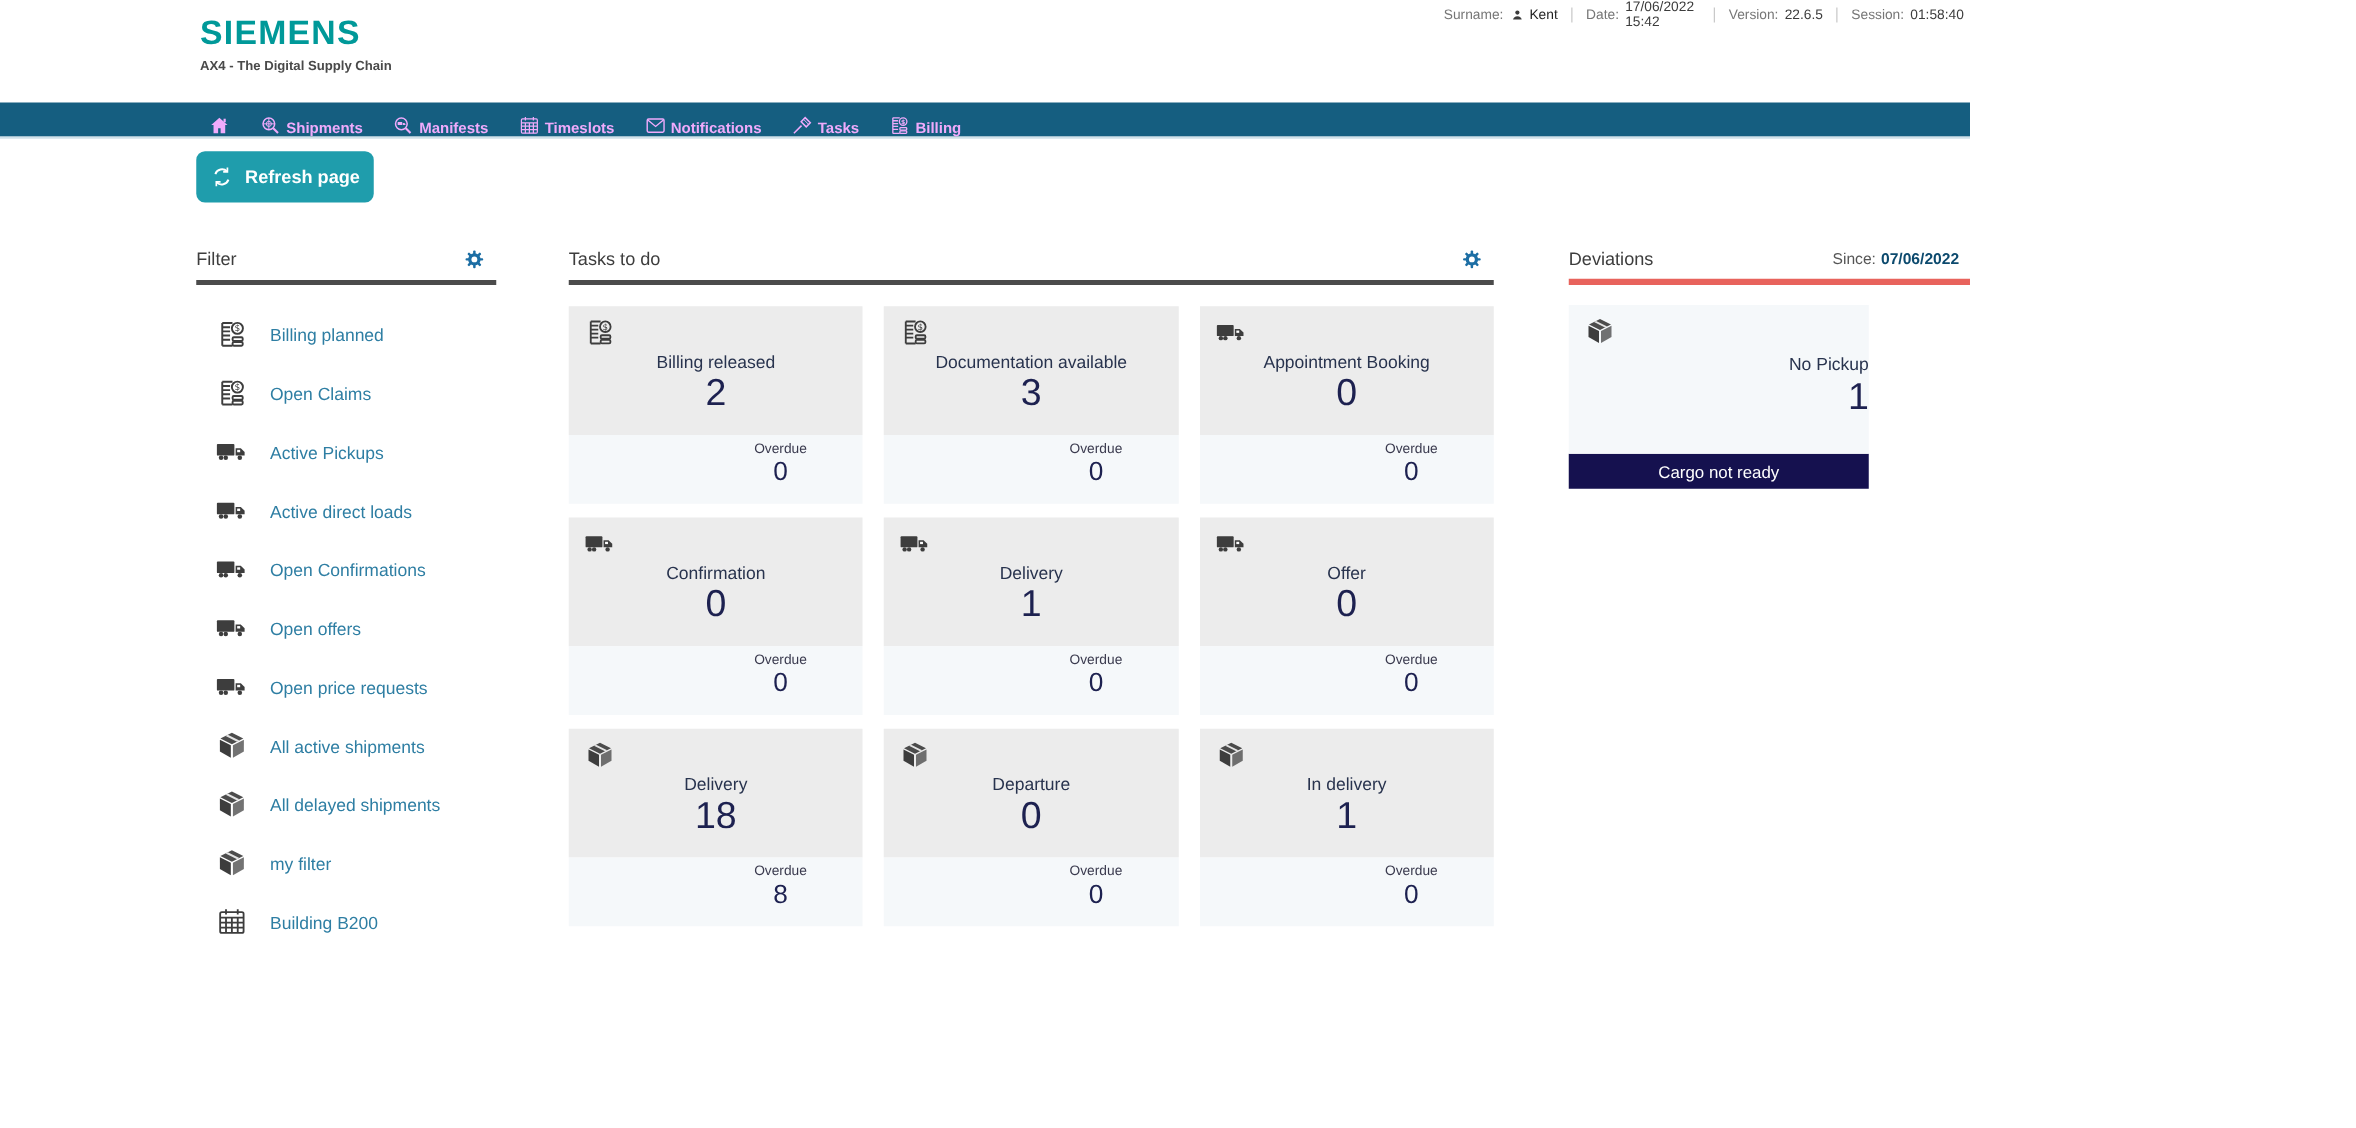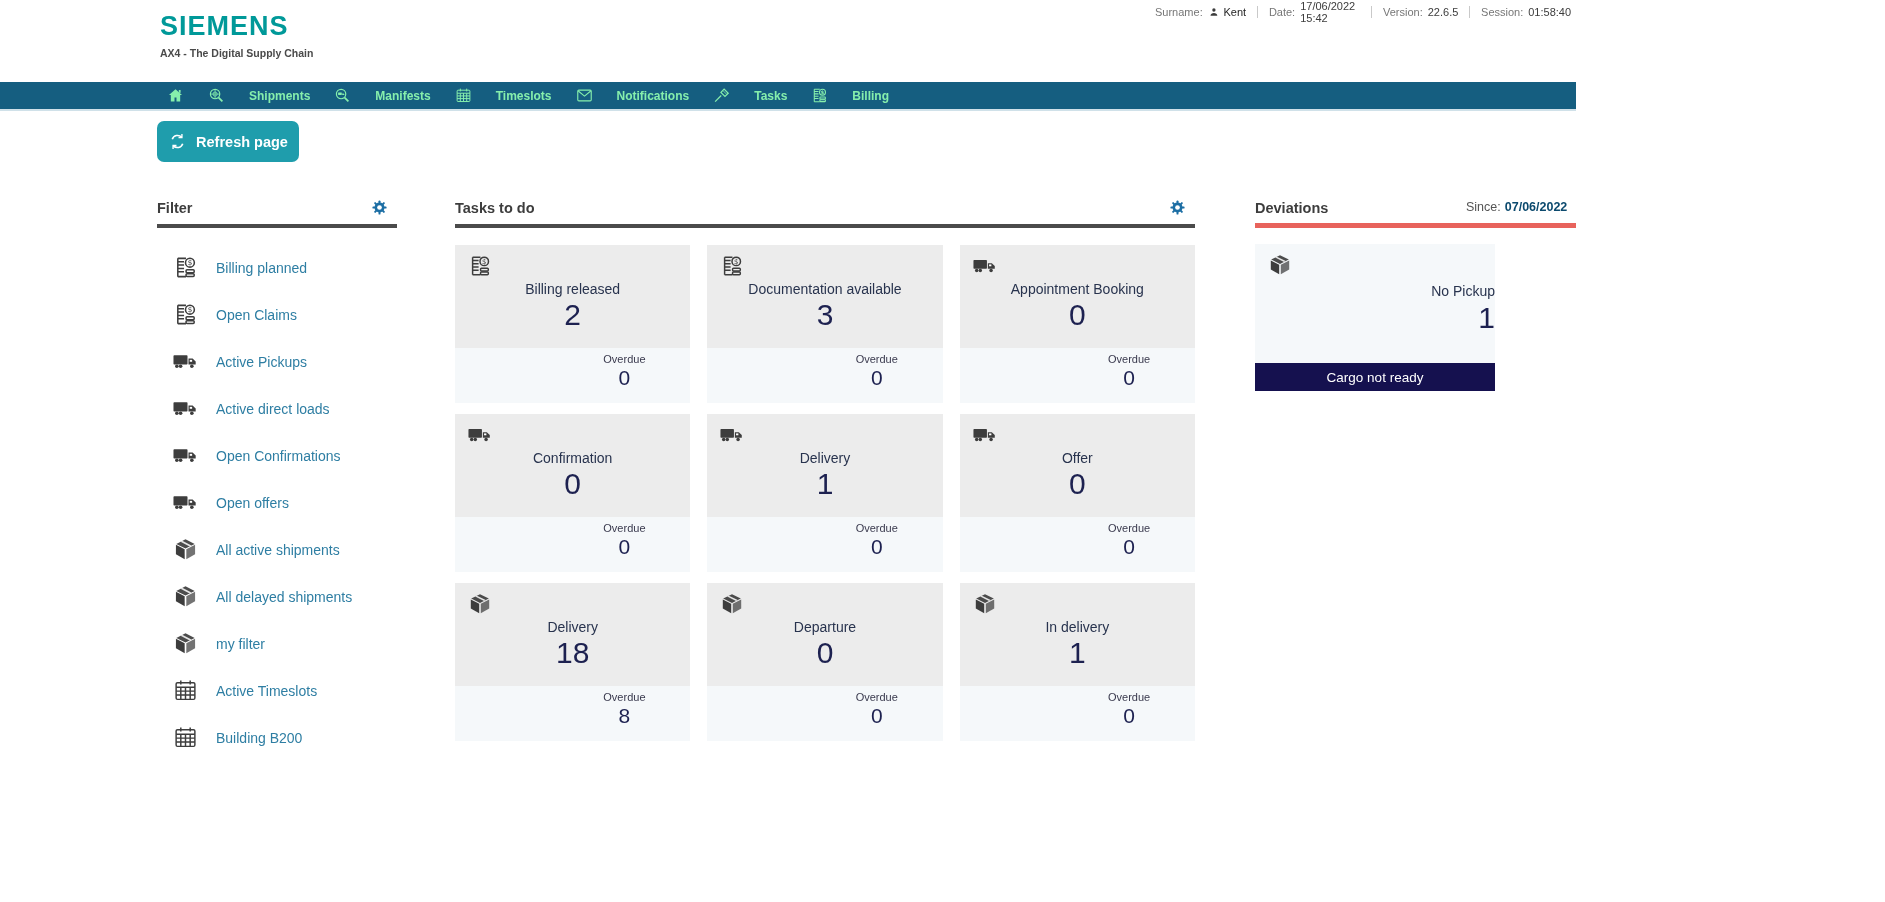--- a/index.html
+++ b/index.html
@@ -19,36 +19,36 @@
   .sep { width:1px; height:12px; background:#c9c9c9; margin:0 11px; }
   .s-icon { width:14px; height:14px; color:#3c3c3c; display:inline-flex; margin-left:6px; }
   .s-icon svg { width:100%; height:100%; }
   .logout-btn { display:flex; align-items:center; gap:5px; color:#1f1f1f; font-weight:700; cursor:pointer; margin-left:14px; }
   .logout-btn .s-icon { margin-left:0; width:15px; height:15px; }
   
   .navbar {
     position:absolute; top:82px; left:0; width:100%; height:27px; background:#155e80;
     display:flex; align-items:center; padding-left:155px; box-shadow:0 2px 0 rgba(170,200,215,.55);
   }
-  .nav-item { display:flex; align-items:center; gap:24px; height:100%; padding:0 12px; color:#86efac; font-size:12px; font-weight:700; cursor:pointer; }
+  .nav-item { display:flex; align-items:flex-end; gap:4px; height:100%; padding:0 12px; color:#f0abfc; font-size:12px; font-weight:700; cursor:pointer; }
   .nav-item .n-icon { width:17px; height:17px; display:inline-flex; }
   .nav-item .n-icon svg { width:100%; height:100%; }
   .nav-label:empty { display:none; }
   
   .refresh-btn {
     position:absolute; left:157px; top:121px; width:142px; height:41px;
     background:#1f9dac; border:none; border-radius:7px; color:#fff;
     font-family:inherit; font-size:14.5px; font-weight:700;
     display:flex; align-items:center; justify-content:center; gap:9px; cursor:pointer;
   }
   .refresh-btn .r-icon { width:19px; height:19px; display:inline-flex; color:#fff; }
   .refresh-btn .r-icon svg { width:100%; height:100%; }
   
   .panel-header { position:relative; display:flex; align-items:center; height:21px; }
-  .panel-title { font-size:14.5px; font-weight:700; color:#3d3d3d; }
+  .panel-title { font-size:14.5px; font-weight:400; color:#3d3d3d; }
   .panel-gear { margin-left:auto; margin-right:9px; width:17px; height:17px; color:#1c6ea4; cursor:pointer; }
   .panel-gear svg { width:100%; height:100%; }
   .panel-rule { height:4px; background:#4b4b4b; margin-top:6px; }
   .filter-panel { position:absolute; left:157px; top:197px; width:240px; }
   .filter-list { margin-top:16px; }
   .filter-item { display:flex; align-items:center; height:47px; padding-left:15px; cursor:pointer; }
   .f-icon { width:27px; height:27px; color:#3d3d3d; display:flex; align-items:center; justify-content:center; flex:none; }
   .f-icon svg { width:25px; height:25px; }
   .f-label { margin-left:17px; font-size:14px; color:#2e7ea3; }
   
@@ -292,20 +292,33 @@
               <rect x="17.4" y="6.8" width="2.5" height="2" fill="#fff"></rect>
               <circle cx="4" cy="13.4" r="1.9"></circle>
               <circle cx="7.9" cy="13.4" r="1.9"></circle>
               <circle cx="19.6" cy="13.4" r="1.9"></circle>
             </svg>
           </span>
         <span class="f-label">Open offers</span>
       </div>
       <div class="filter-item">
         <span class="f-icon">
+            <svg viewBox="0 0 26 17" fill="currentColor">
+              <rect x="0.5" y="2" width="14.6" height="9.6" rx="0.8"></rect>
+              <path d="M16.1 5.4h4.3l3.2 3.2v3h-7.5z"></path>
+              <rect x="17.4" y="6.8" width="2.5" height="2" fill="#fff"></rect>
+              <circle cx="4" cy="13.4" r="1.9"></circle>
+              <circle cx="7.9" cy="13.4" r="1.9"></circle>
+              <circle cx="19.6" cy="13.4" r="1.9"></circle>
+            </svg>
+          </span>
+        <span class="f-label">Open price requests</span>
+      </div>
+      <div class="filter-item">
+        <span class="f-icon">
             <svg viewBox="0 0 24 24" fill="currentColor">
               <path d="M12 2.2L3.2 6.6 12 11l8.8-4.4z" opacity="0.92"></path>
               <path d="M2.8 7.5v9.1l8.4 4.7v-9.5z"></path>
               <path d="M21.2 7.5v9.1l-8.4 4.7v-9.5z" opacity="0.72"></path>
               <path d="M7.2 4.6l8.8 4.4 1.7-.9-8.8-4.4z" fill="#fff" opacity="0.85"></path>
             </svg>
           </span>
         <span class="f-label">All active shipments</span>
       </div>
       <div class="filter-item">
@@ -322,30 +335,20 @@
       <div class="filter-item">
         <span class="f-icon">
             <svg viewBox="0 0 24 24" fill="currentColor">
               <path d="M12 2.2L3.2 6.6 12 11l8.8-4.4z" opacity="0.92"></path>
               <path d="M2.8 7.5v9.1l8.4 4.7v-9.5z"></path>
               <path d="M21.2 7.5v9.1l-8.4 4.7v-9.5z" opacity="0.72"></path>
               <path d="M7.2 4.6l8.8 4.4 1.7-.9-8.8-4.4z" fill="#fff" opacity="0.85"></path>
             </svg>
           </span>
         <span class="f-label">my filter</span>
-      </div>
-      <div class="filter-item">
-        <span class="f-icon">
-            <svg viewBox="0 0 24 24" fill="none" stroke="currentColor" stroke-width="1.4">
-              <rect x="3" y="4.5" width="18" height="16" rx="1.3"></rect>
-              <path d="M7.5 2.3v4M16.5 2.3v4"></path>
-              <path d="M3 8.8h18M3 12.6h18M3 16.4h18M7.5 8.8v11.7M12 8.8v11.7M16.5 8.8v11.7"></path>
-            </svg>
-          </span>
-        <span class="f-label">Active Timeslots</span>
       </div>
       <div class="filter-item">
         <span class="f-icon">
             <svg viewBox="0 0 24 24" fill="none" stroke="currentColor" stroke-width="1.4">
               <rect x="3" y="4.5" width="18" height="16" rx="1.3"></rect>
               <path d="M7.5 2.3v4M16.5 2.3v4"></path>
               <path d="M3 8.8h18M3 12.6h18M3 16.4h18M7.5 8.8v11.7M12 8.8v11.7M16.5 8.8v11.7"></path>
             </svg>
           </span>
         <span class="f-label">Building B200</span>

